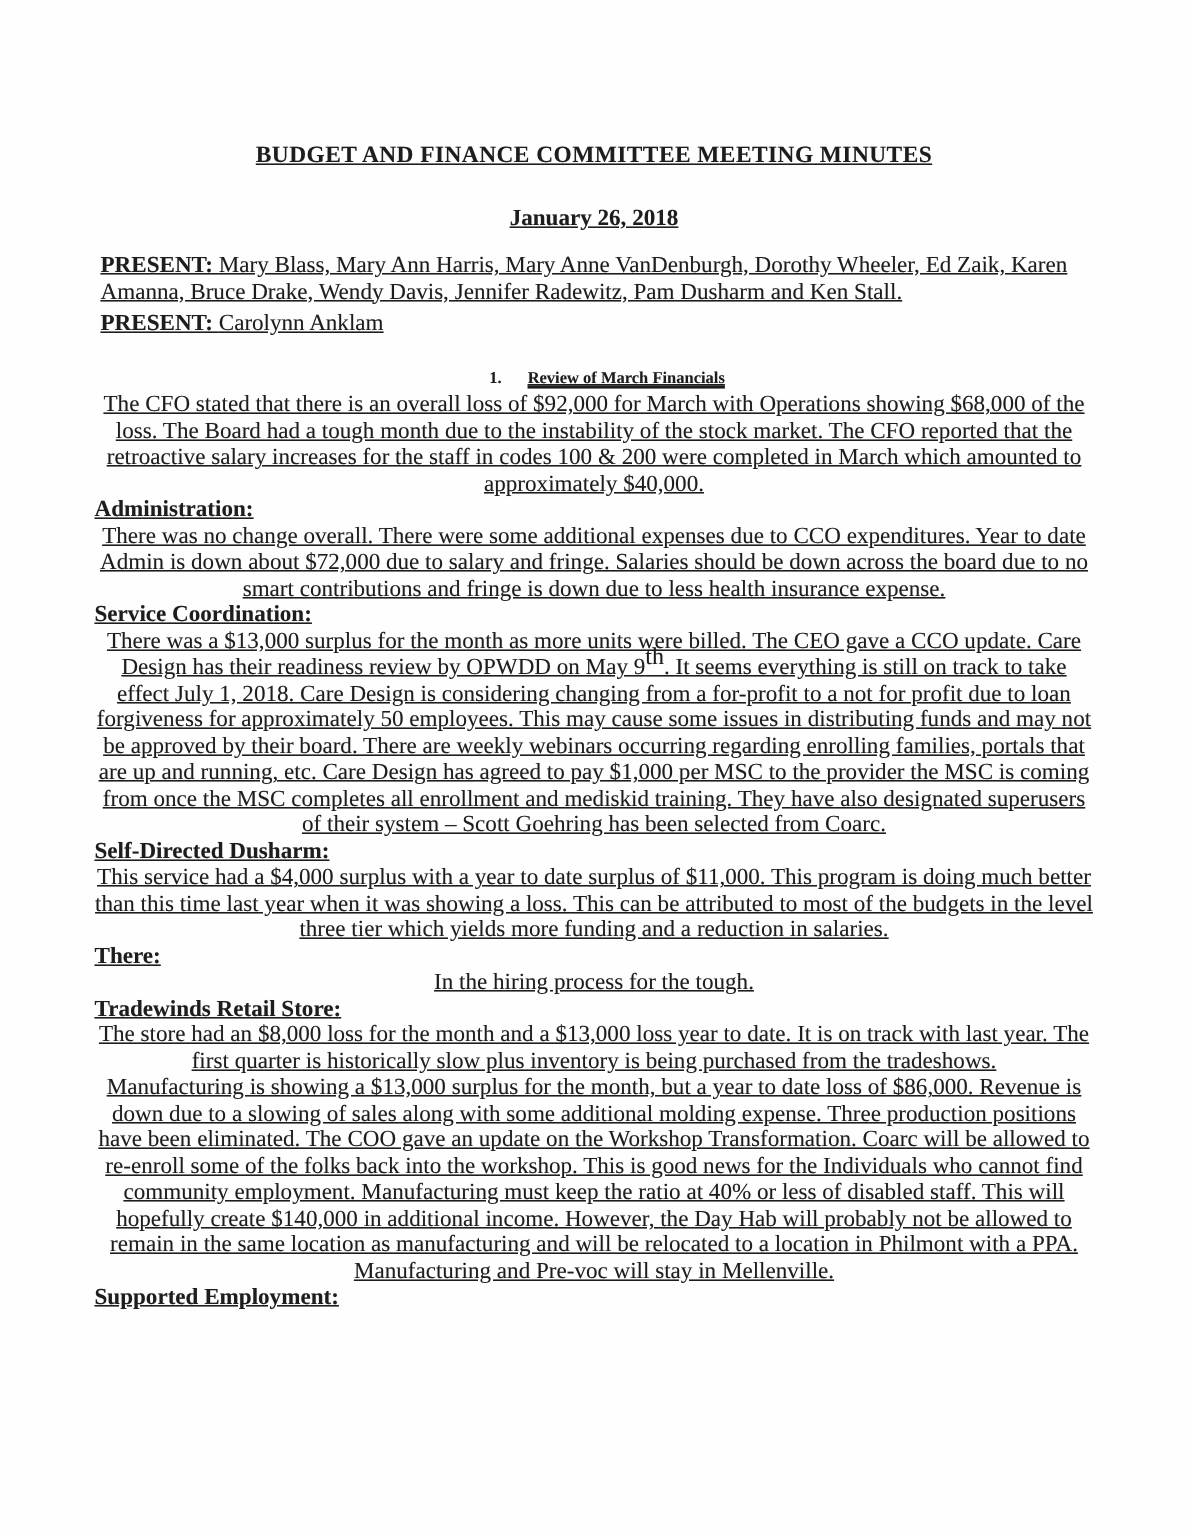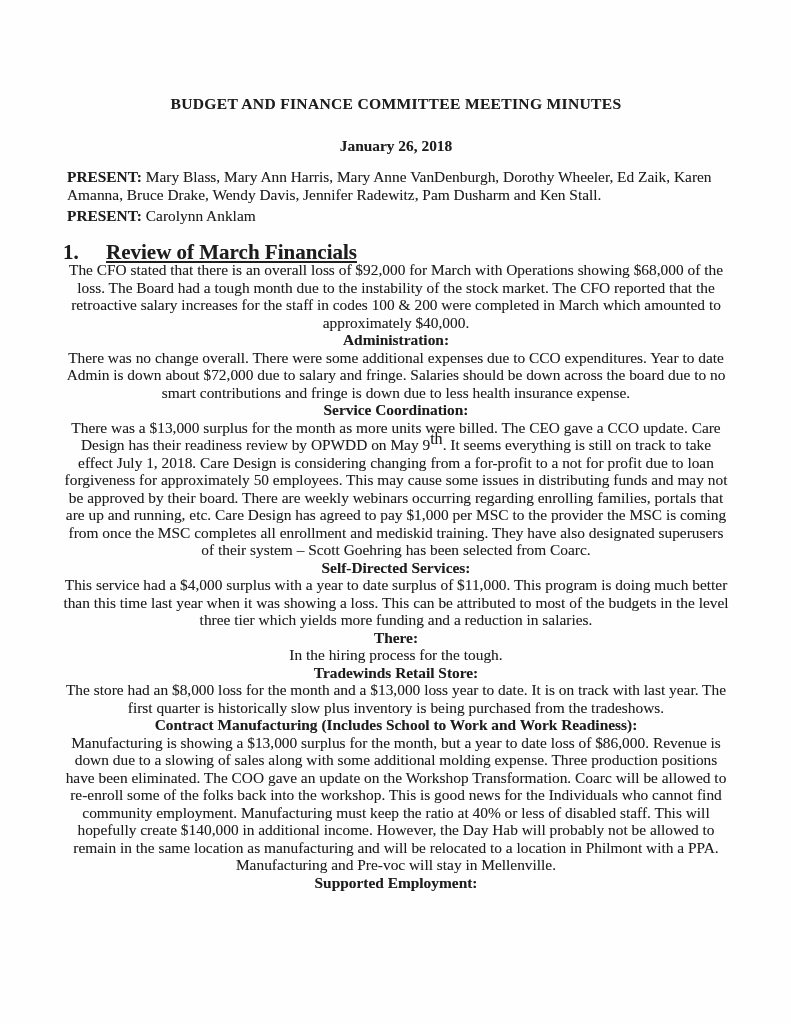--- a/index.html
+++ b/index.html
@@ -11,20 +11,21 @@
     position: relative;
     width: 791px;
     height: 1024px;
     background: #fefefe;
     overflow: hidden;
     font-family: "Liberation Serif", "DejaVu Serif", serif;
     color: #1d1d1d;
     text-shadow: 0 0 0.5px rgba(40,40,40,0.35);
     box-sizing: border-box;
     padding: 95px 62px 0 63px;
+    text-decoration: underline;
   }
   .doc-title {
     margin: 0;
     font-size: 15.6px;
     line-height: 17px;
     font-weight: bold;
     text-align: center;
     letter-spacing: 0.3px;
   }
   .doc-date {
@@ -40,22 +41,23 @@
     line-height: 17.6px;
   }
   .attendance p {
     margin: 4px;
   }
   .lbl {
     font-weight: bold;
   }
   .section-heading {
     margin: 19px 0 0 0;
-    font-size: 21px;
+    font-size: 11px;
     line-height: 17.5px;
+    text-align: center;
   }
   .section-number {
     display: inline-block;
     width: 43px;
     font-weight: bold;
   }
   .section-title {
     font-weight: bold;
     text-decoration: underline;
     text-decoration-thickness: 1.5px;
@@ -65,21 +67,20 @@
     margin: 0;
     font-size: 15.4px;
     line-height: 17.5px;
     text-align: center;
   }
   .sub-heading {
     margin: 0;
     font-size: 15.4px;
     line-height: 17.5px;
     font-weight: bold;
-    text-align: center;
   }
   sup {
     font-size: 16px;
     line-height: 0;
   }
 </style>
 </head>
 <body>
 
 <div class="page">
@@ -96,27 +97,26 @@
   <p class="section-heading"><span class="section-number">1.</span><span class="section-title">Review of March Financials</span></p>
 
   <p class="body-text">The CFO stated that there is an overall loss of $92,000 for March with Operations showing $68,000 of the loss. The Board had a tough month due to the instability of the stock market.  The CFO reported that the retroactive salary increases for the staff in codes 100 &amp; 200 were completed in March which amounted to approximately $40,000.</p>
 
   <p class="sub-heading">Administration:</p>
   <p class="body-text">There was no change overall.  There were some additional expenses due to CCO expenditures. Year to date Admin is down about $72,000 due to salary and fringe.  Salaries should be down across the board due to no smart contributions and fringe is down due to less health insurance expense.</p>
 
   <p class="sub-heading">Service Coordination:</p>
   <p class="body-text"><span>There was a $13,000 surplus for the month as more units were billed. The CEO gave a CCO update. Care Design has their readiness review by OPWDD on May 9</span><sup>th</sup><span>.  It seems everything is still on track to take effect July 1, 2018.  Care Design is considering changing from a for-profit to a not for profit due to loan forgiveness for approximately 50 employees.  This may cause some issues in distributing funds and may not be approved by their board.  There are weekly webinars occurring regarding enrolling families, portals that are up and running, etc.  Care Design has agreed to pay $1,000 per MSC to the provider the MSC is coming from once the MSC completes all enrollment and mediskid training.  They have also designated superusers of their system – Scott Goehring has been selected from Coarc.</span></p>
 
-  <p class="sub-heading">Self-Directed Services:</p>
+  <p class="sub-heading">Self-Directed Dusharm:</p>
   <p class="body-text">This service had a $4,000 surplus with a year to date surplus of $11,000.  This program is doing much better than this time last year when it was showing a loss.  This can be attributed to most of the budgets in the level three tier which yields more funding and a reduction in salaries.</p>
 
   <p class="sub-heading">There:</p>
   <p class="body-text">In the hiring process for the tough.</p>
 
   <p class="sub-heading">Tradewinds Retail Store:</p>
   <p class="body-text">The store had an $8,000 loss for the month and a $13,000 loss year to date.  It is on track with last year. The first quarter is historically slow plus inventory is being purchased from the tradeshows.</p>
 
-  <p class="sub-heading">Contract Manufacturing (Includes School to Work and Work Readiness):</p>
   <p class="body-text">Manufacturing is showing a $13,000 surplus for the month, but a year to date loss of $86,000.  Revenue is down due to a slowing of sales along with some additional molding expense.  Three production positions have been eliminated.  The COO gave an update on the Workshop Transformation. Coarc will be allowed to re-enroll some of the folks back into the workshop.  This is good news for the Individuals who cannot find community employment.  Manufacturing must keep the ratio at 40% or less of disabled staff.  This will hopefully create $140,000 in additional income.  However, the Day Hab will probably not be allowed to remain in the same location as manufacturing and will be relocated to a location in Philmont with a PPA.  Manufacturing and Pre-voc will stay in Mellenville.</p>
 
   <p class="sub-heading">Supported Employment:</p>
 
 </div>
 
 </body></html>

